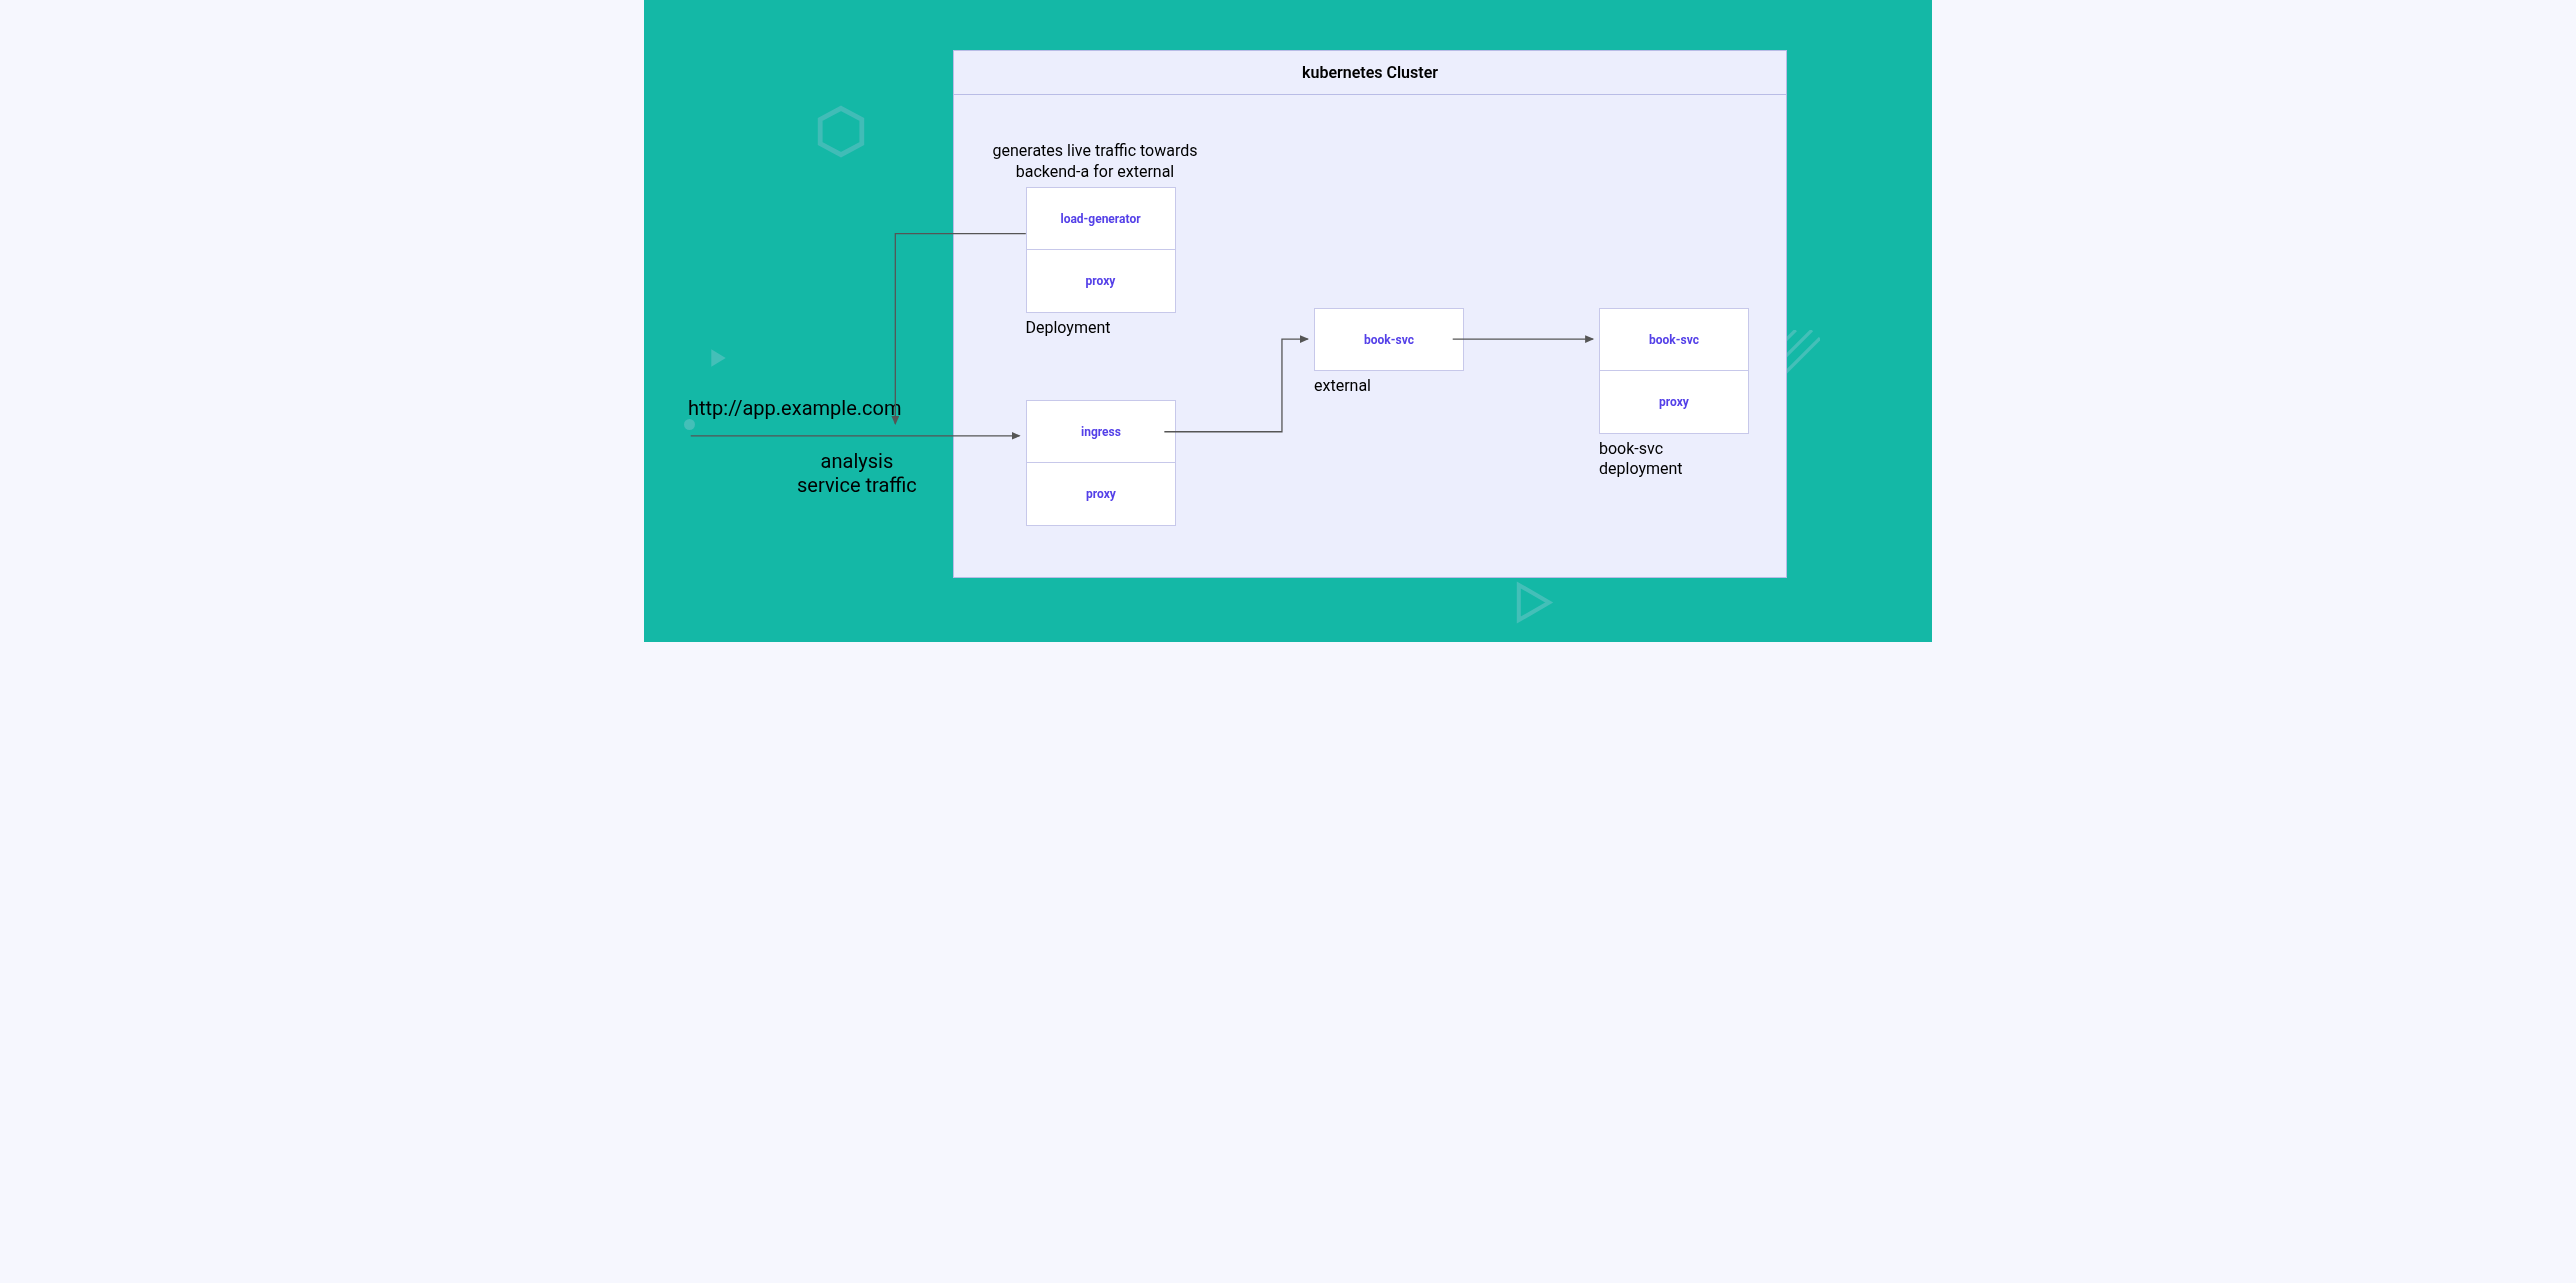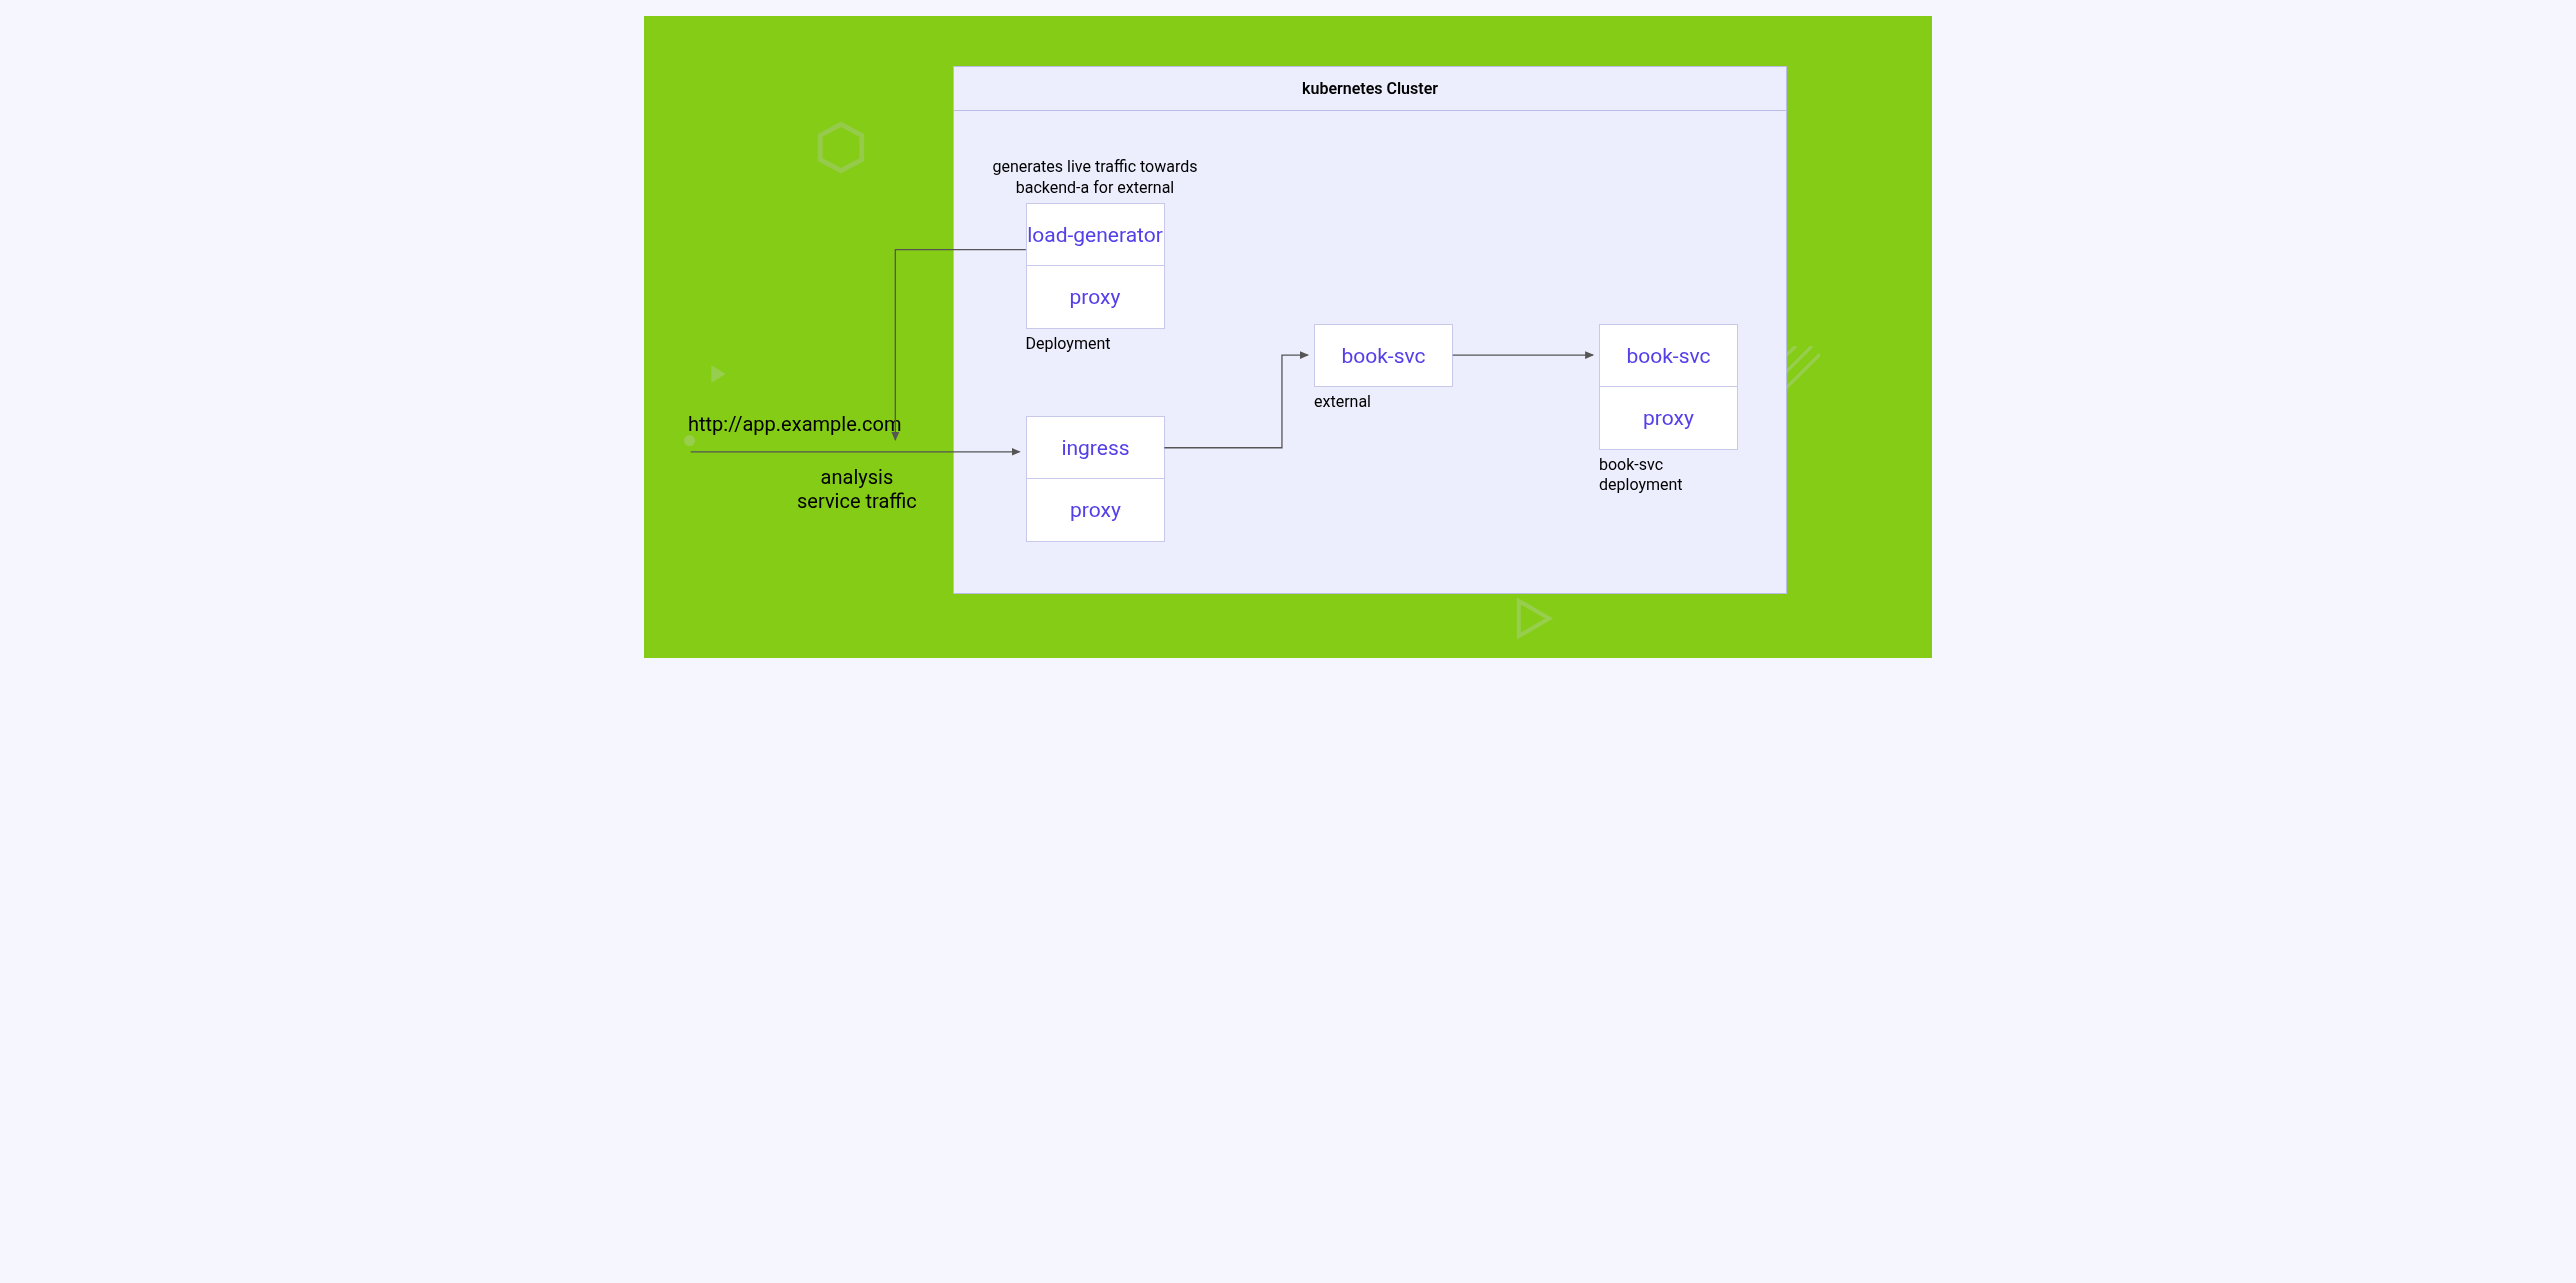--- a/index.html
+++ b/index.html
@@ -7,22 +7,22 @@
     padding: 0;
     width: 100%;
     height: 100%;
     background: #f6f7fe;
     font-family: -apple-system, BlinkMacSystemFont, "Segoe UI", Roboto, "Helvetica Neue", Arial, sans-serif;
   }
   .canvas {
     position: relative;
     width: 1288px;
     height: 642px;
-    margin: 16px auto;
-    background: #84cc16;
+    margin: 0 auto;
+    background: #14b8a6;
   }
   .bg-pattern {
     position: absolute;
     opacity: 0.25;
     color: #c7c8ea;
   }
   .cluster {
     position: absolute;
     left: 309px;
     top: 50px;
@@ -40,30 +40,30 @@
     justify-content: center;
     font-size: 16px;
     font-weight: 600;
     color: #000;
   }
   .node-group {
     position: absolute;
     box-sizing: border-box;
   }
   .cell {
-    width: 139px;
+    width: 150px;
     height: 63px;
     border: 0.8px solid #c7c8ea;
     background: #ffffff;
     box-sizing: border-box;
     display: flex;
     align-items: center;
     justify-content: center;
-    font-size: 21px;
-    font-weight: 400;
+    font-size: 12px;
+    font-weight: 700;
     color: #5440e8;
   }
   .cell + .cell { border-top: none; }
   .caption {
     text-align: left;
     font-size: 16px;
     color: #000;
     margin-top: 4.8px;
     line-height: 1.25;
   }

